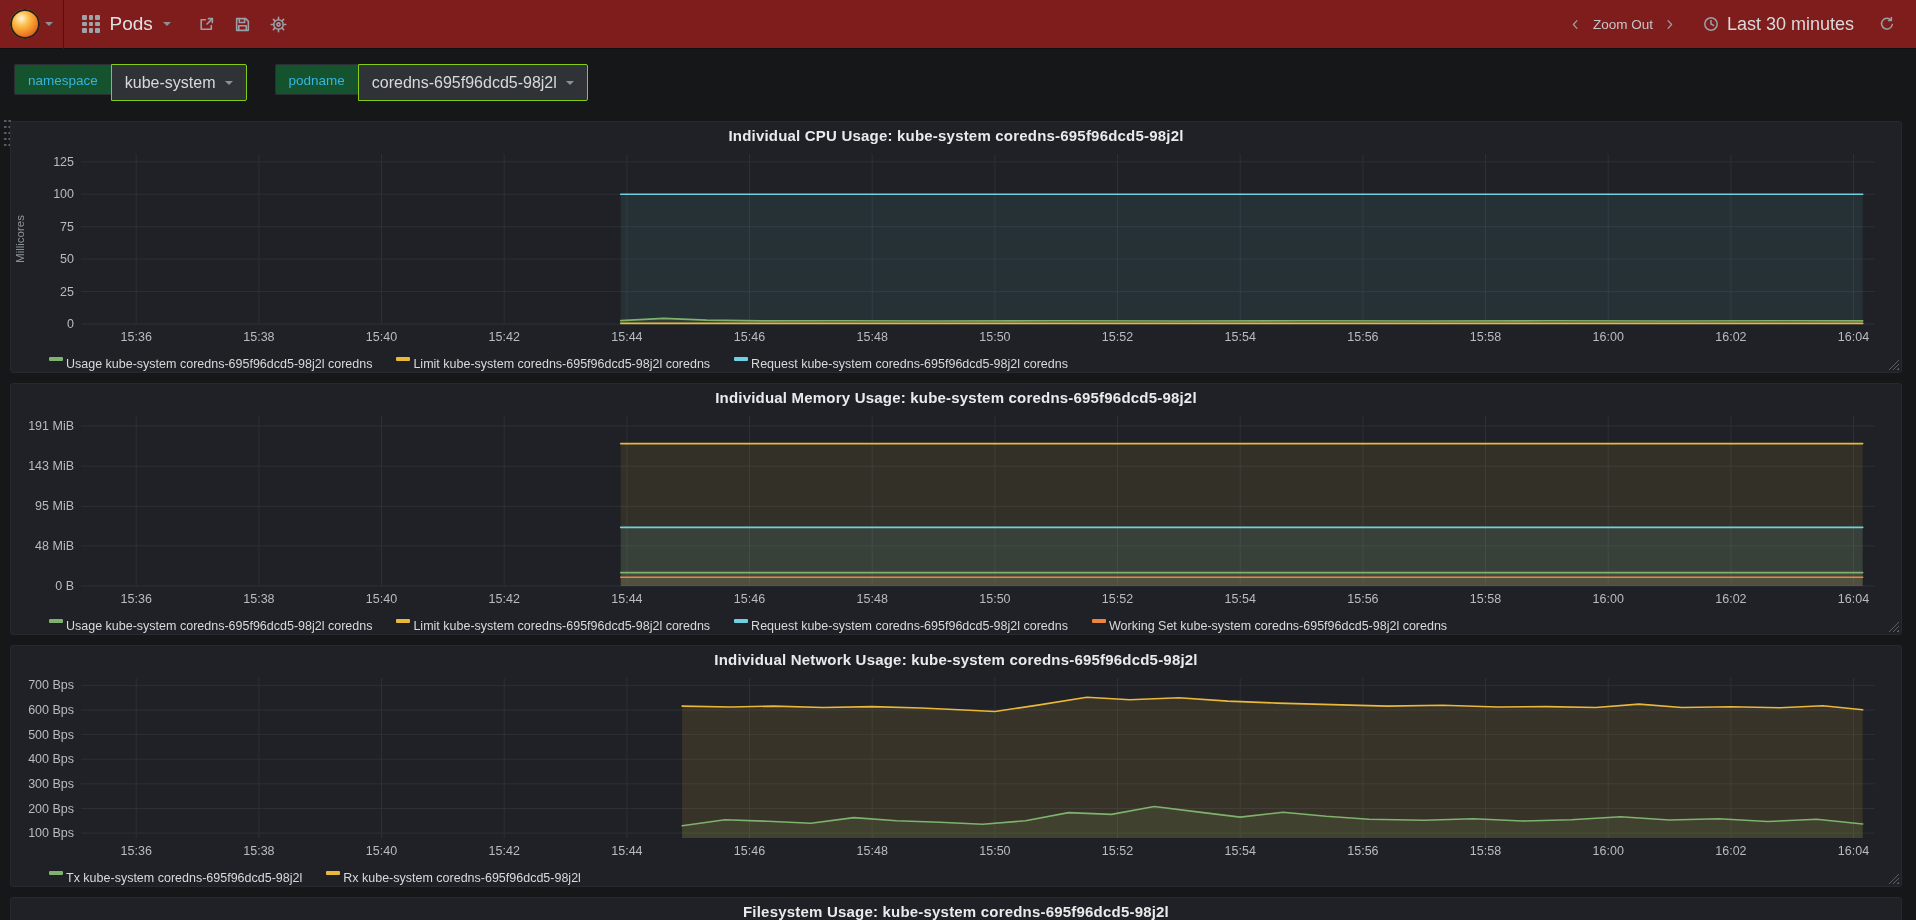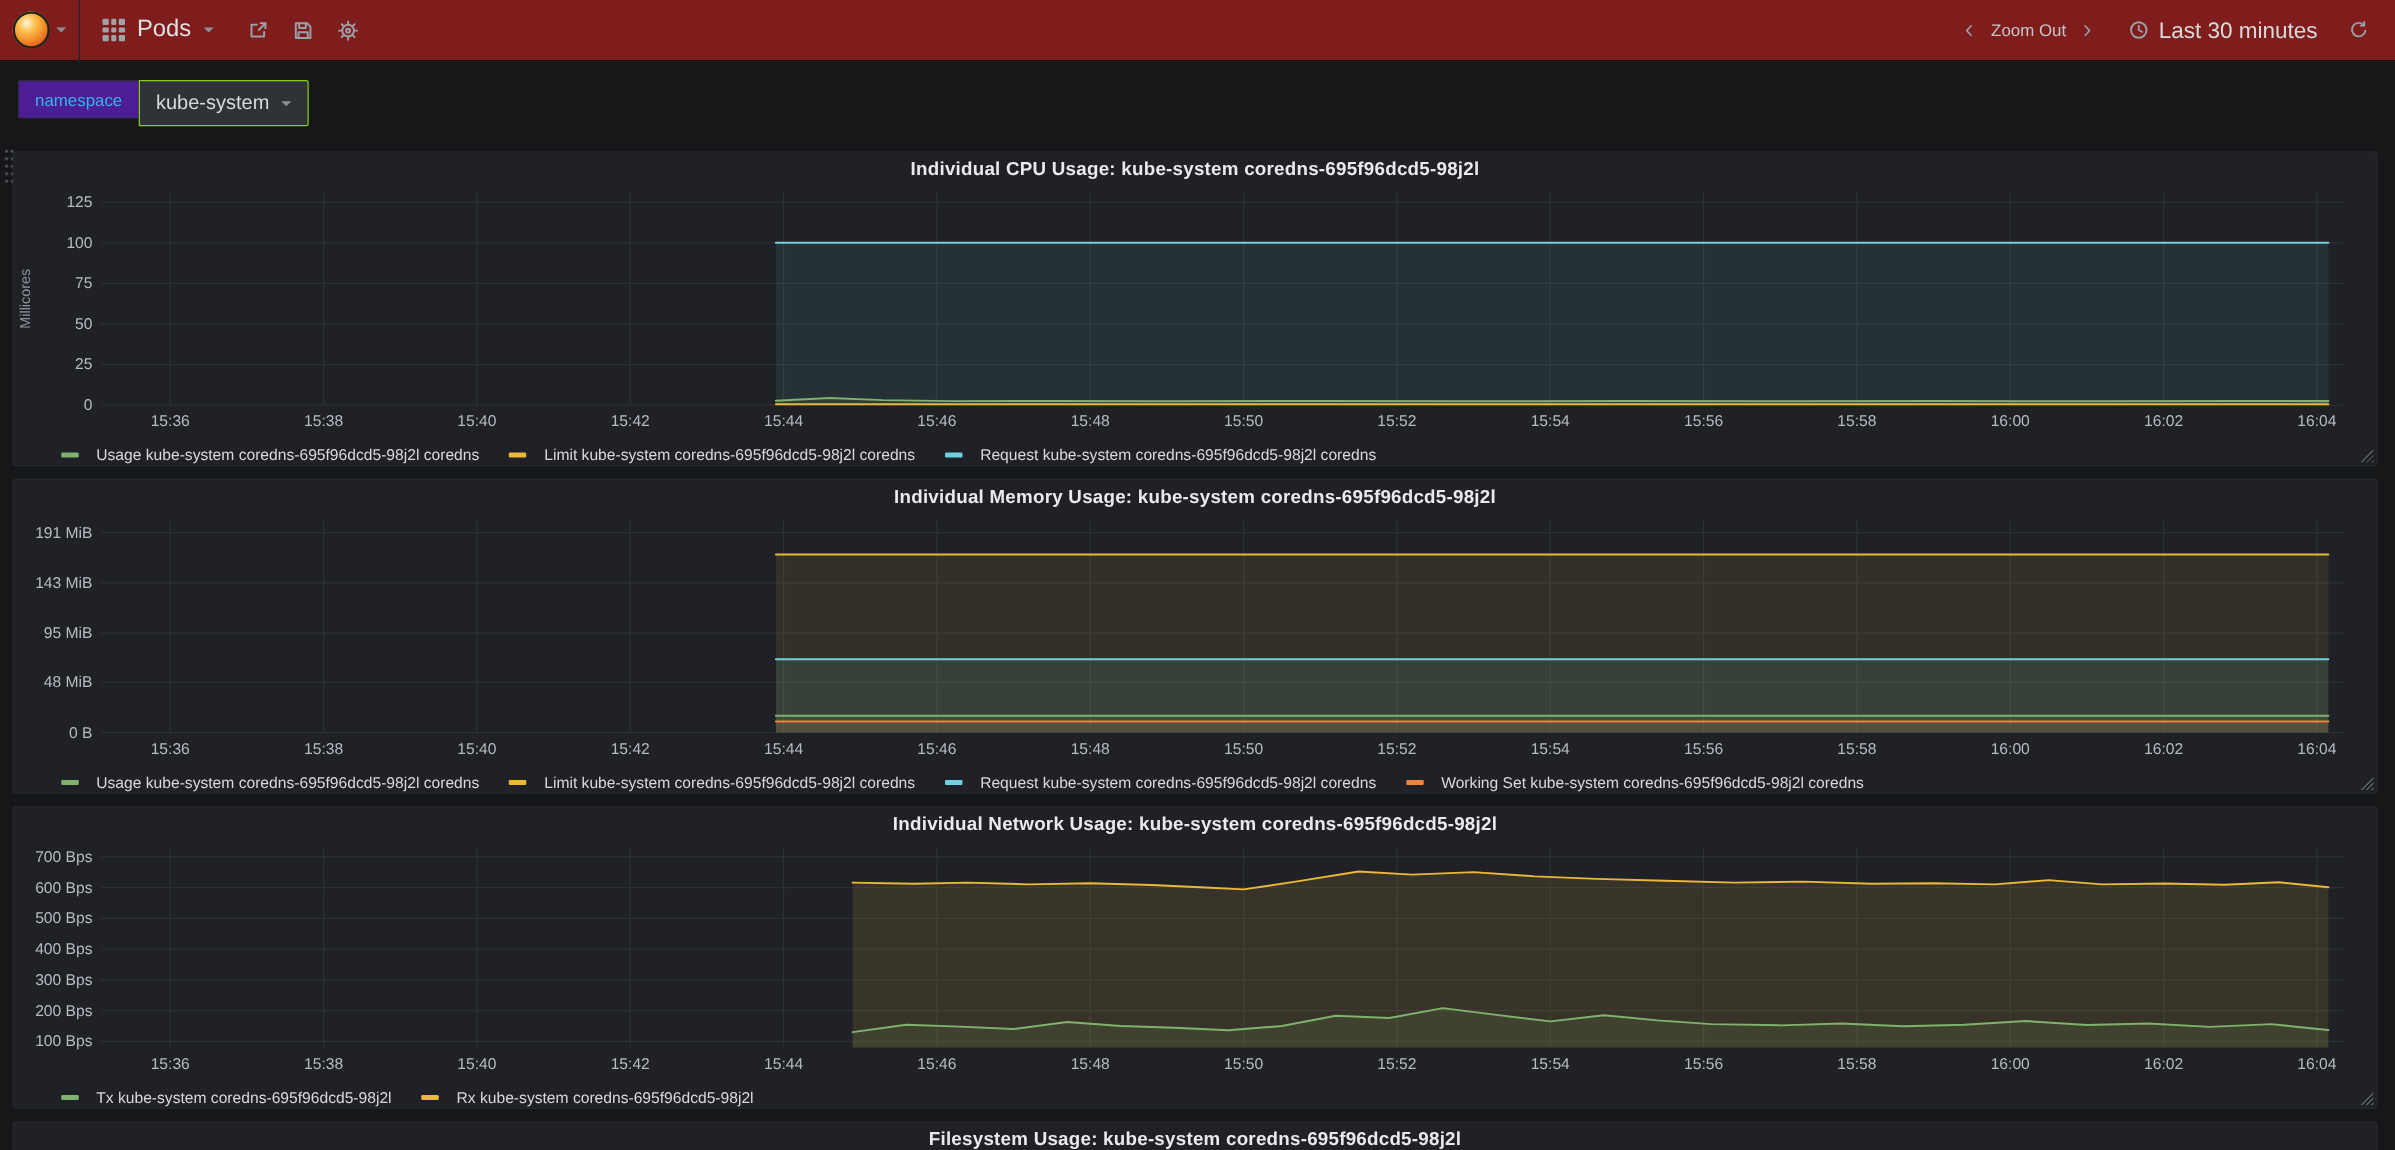--- a/index.html
+++ b/index.html
@@ -24,39 +24,39 @@
   .icon{stroke:#9aa0a6;fill:none;stroke-width:1.5;stroke-linecap:round;stroke-linejoin:round}
   .navbar-right{margin-left:auto;display:flex;align-items:center}
   .zoom-out-label{font-size:13.5px;color:#c3c6c9;margin:0 6px;cursor:pointer}
   .time-range{display:flex;align-items:center;gap:8px;font-size:18px;color:#d8d9da;
     margin:0 20px 0 22px;cursor:pointer}
   .chev-btn{display:flex;align-items:center;justify-content:center;width:22px;height:22px;cursor:pointer}
 
   
   .submenu{display:flex;align-items:center;gap:28px;padding:15px 0 15px 14px}
   .var-group{display:flex;align-items:stretch}
-  .var-label{background:#4c1d95;color:#33b5e5;font-size:13.5px;padding:8px 13px;
+  .var-label{background:#14532d;color:#33b5e5;font-size:13.5px;padding:8px 13px;
     border:1px solid #2b2e33;border-right:none;border-radius:2px 0 0 2px;height:31px}
   .var-value{background:#2f3338;color:#d8d9da;font-size:16px;padding:8px 13px;height:37px;
     border:1px solid #84cc16;border-radius:0 2px 2px 0;display:flex;align-items:center;gap:9px;cursor:pointer}
 
   
   .dash{padding:5px 14px 0 10px;position:relative}
   .panel{background:#1f2126;border:1px solid #26292e;border-radius:3px;position:relative;
     margin-bottom:10px;overflow:hidden}
   .panel.h1{height:252px}
   .panel.short{height:242px}
   .panel.cut{height:40px;margin-bottom:0}
   .panel-title{height:26px;display:flex;align-items:center;justify-content:center;
     font-size:15px;font-weight:700;color:#e9eaec;cursor:pointer;letter-spacing:.2px}
   .chart-host{width:100%;height:206px;display:block}
   .chart-host.shorter{height:196px}
   .legend{display:flex;flex-wrap:nowrap;align-items:center;padding-left:38px;height:20px;
     font-size:12.5px;column-gap:24px;white-space:nowrap}
-  .legend-item{display:inline-flex;align-items:center;gap:14px;cursor:pointer}
+  .legend-item{display:inline-flex;gap:3px;cursor:pointer}
   .legend-swatch{display:inline-block;width:14px;height:4px;border-radius:1px}
   .legend-label{color:#d8d9da}
   text.tick{fill:#b6bcc2;font-size:12.5px;font-family:"Liberation Sans",sans-serif}
   text.ylabel{fill:#8d939a;font-size:11.5px}
   .resize-corner{position:absolute;right:2px;bottom:2px;width:11px;height:11px;
     background:repeating-linear-gradient(135deg, transparent 0 2px, #5a5e64 2px 3px);
     clip-path:polygon(100% 0,100% 100%,0 100%)}
   .row-handle{position:absolute;left:3px;top:118px;width:9px;height:30px;
     background-image:radial-gradient(circle,#5a5e64 1px,transparent 1.3px);
     background-size:4.5px 6px;cursor:grab}
@@ -134,20 +134,27 @@
       </svg>
     </span>
   </div>
 </header>
 
 <div class="submenu">
   <div class="var-group">
     <span class="var-label">namespace</span>
     <span class="var-value">
       <span>kube-system</span>
+      <i class="caret"></i>
+    </span>
+  </div>
+  <div class="var-group">
+    <span class="var-label">podname</span>
+    <span class="var-value">
+      <span>coredns-695f96dcd5-98j2l</span>
       <i class="caret"></i>
     </span>
   </div>
 </div>
 
 <div class="row-handle"></div>
 
 <main class="dash">
 
   <section class="panel h1">

